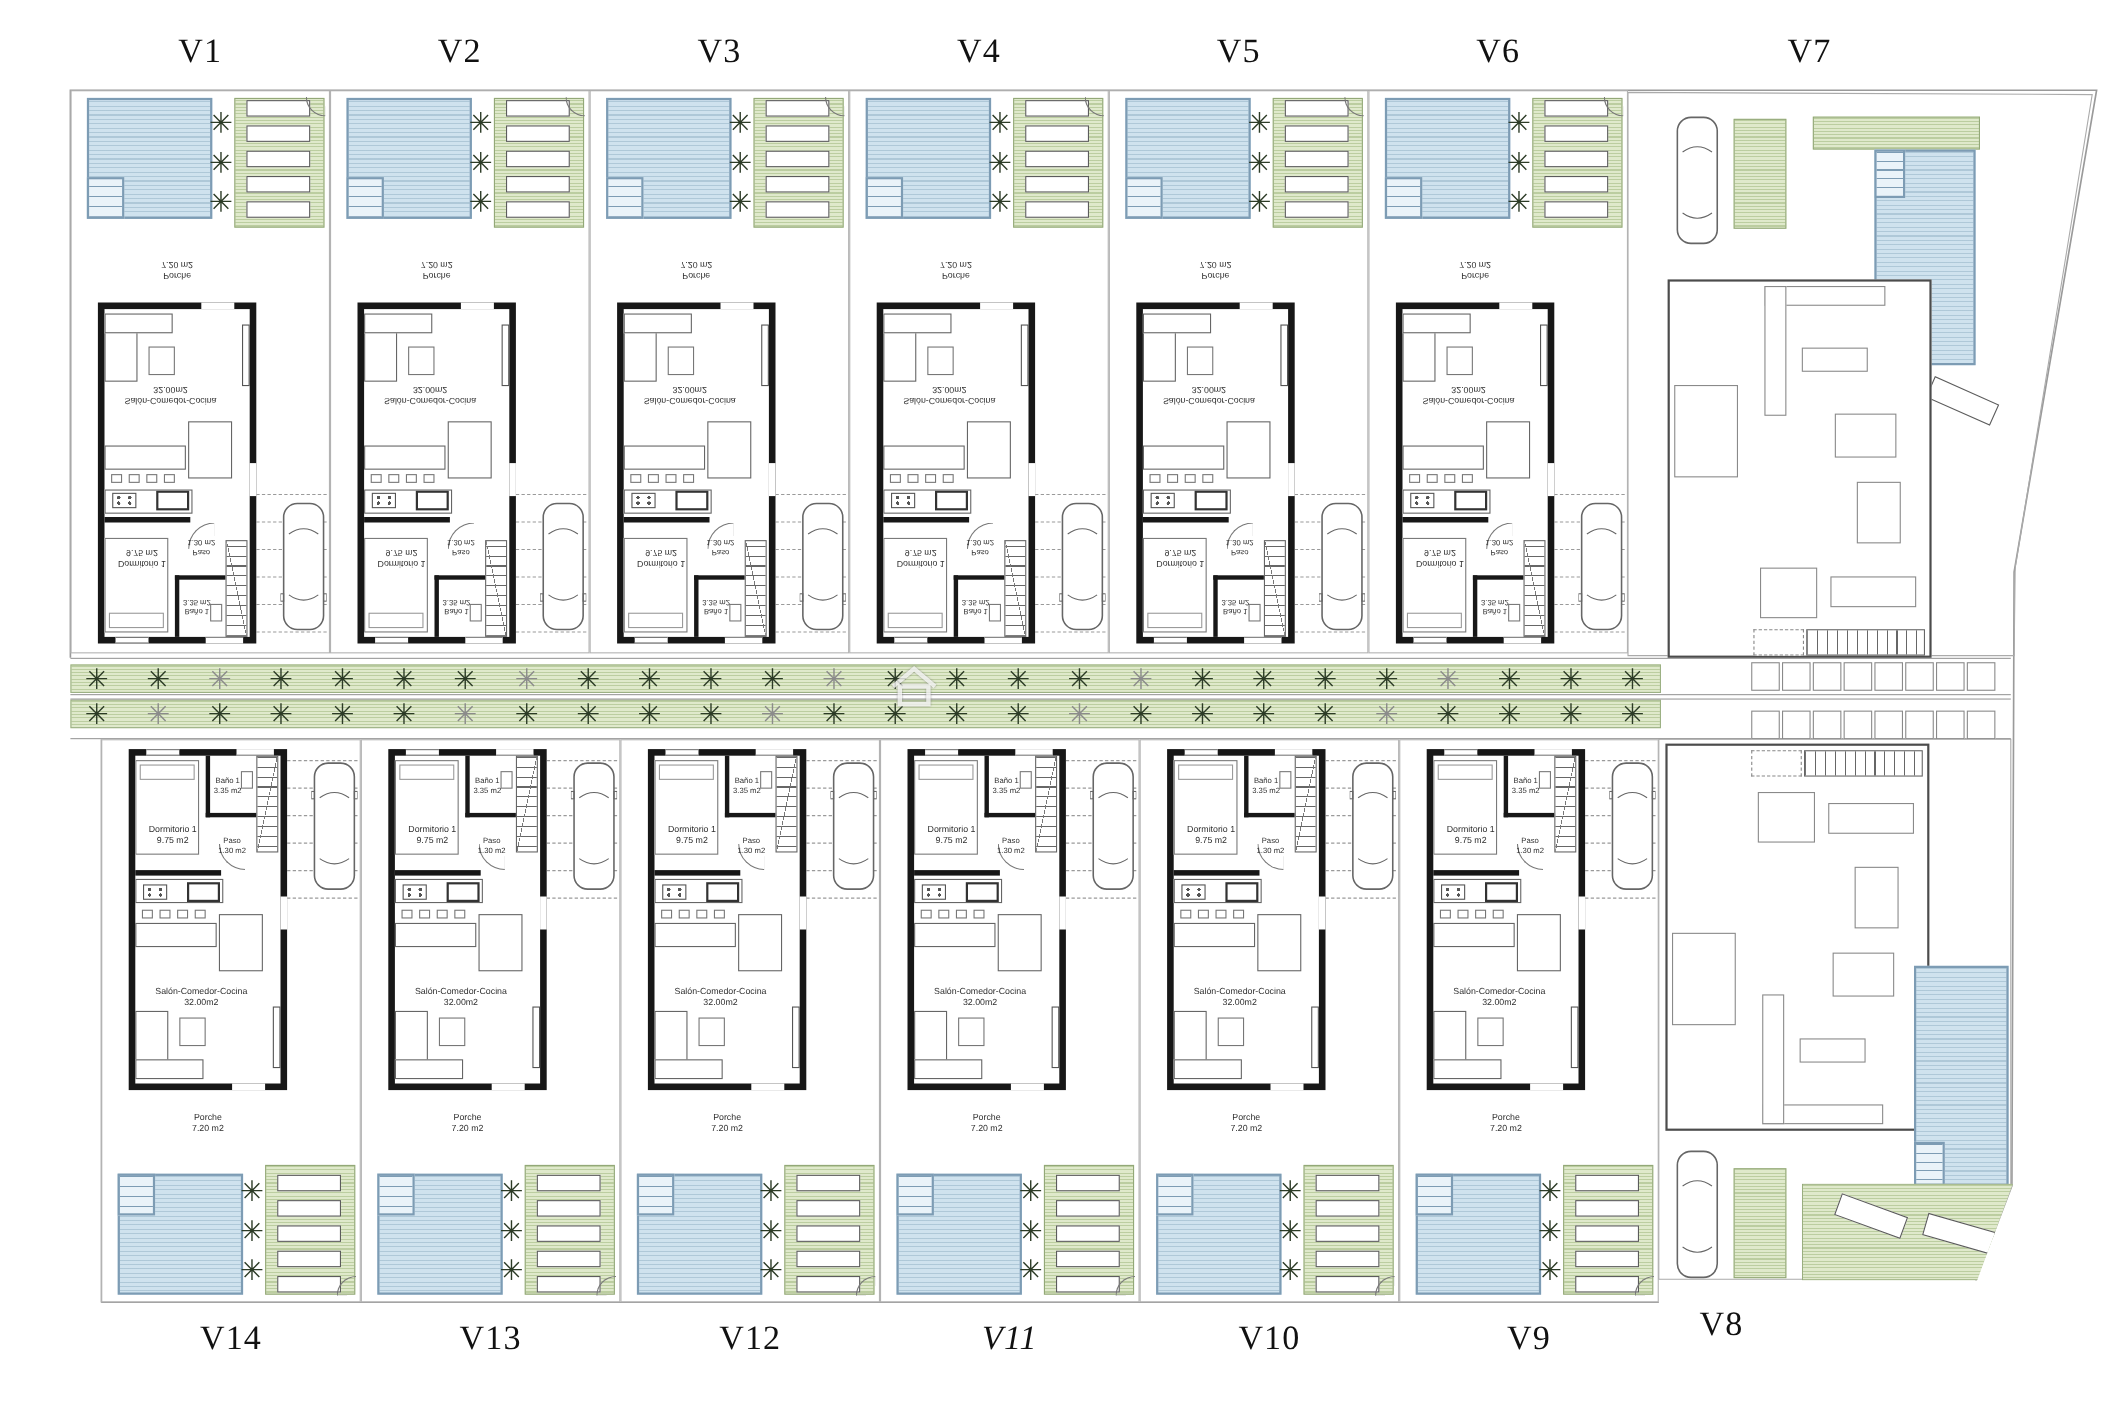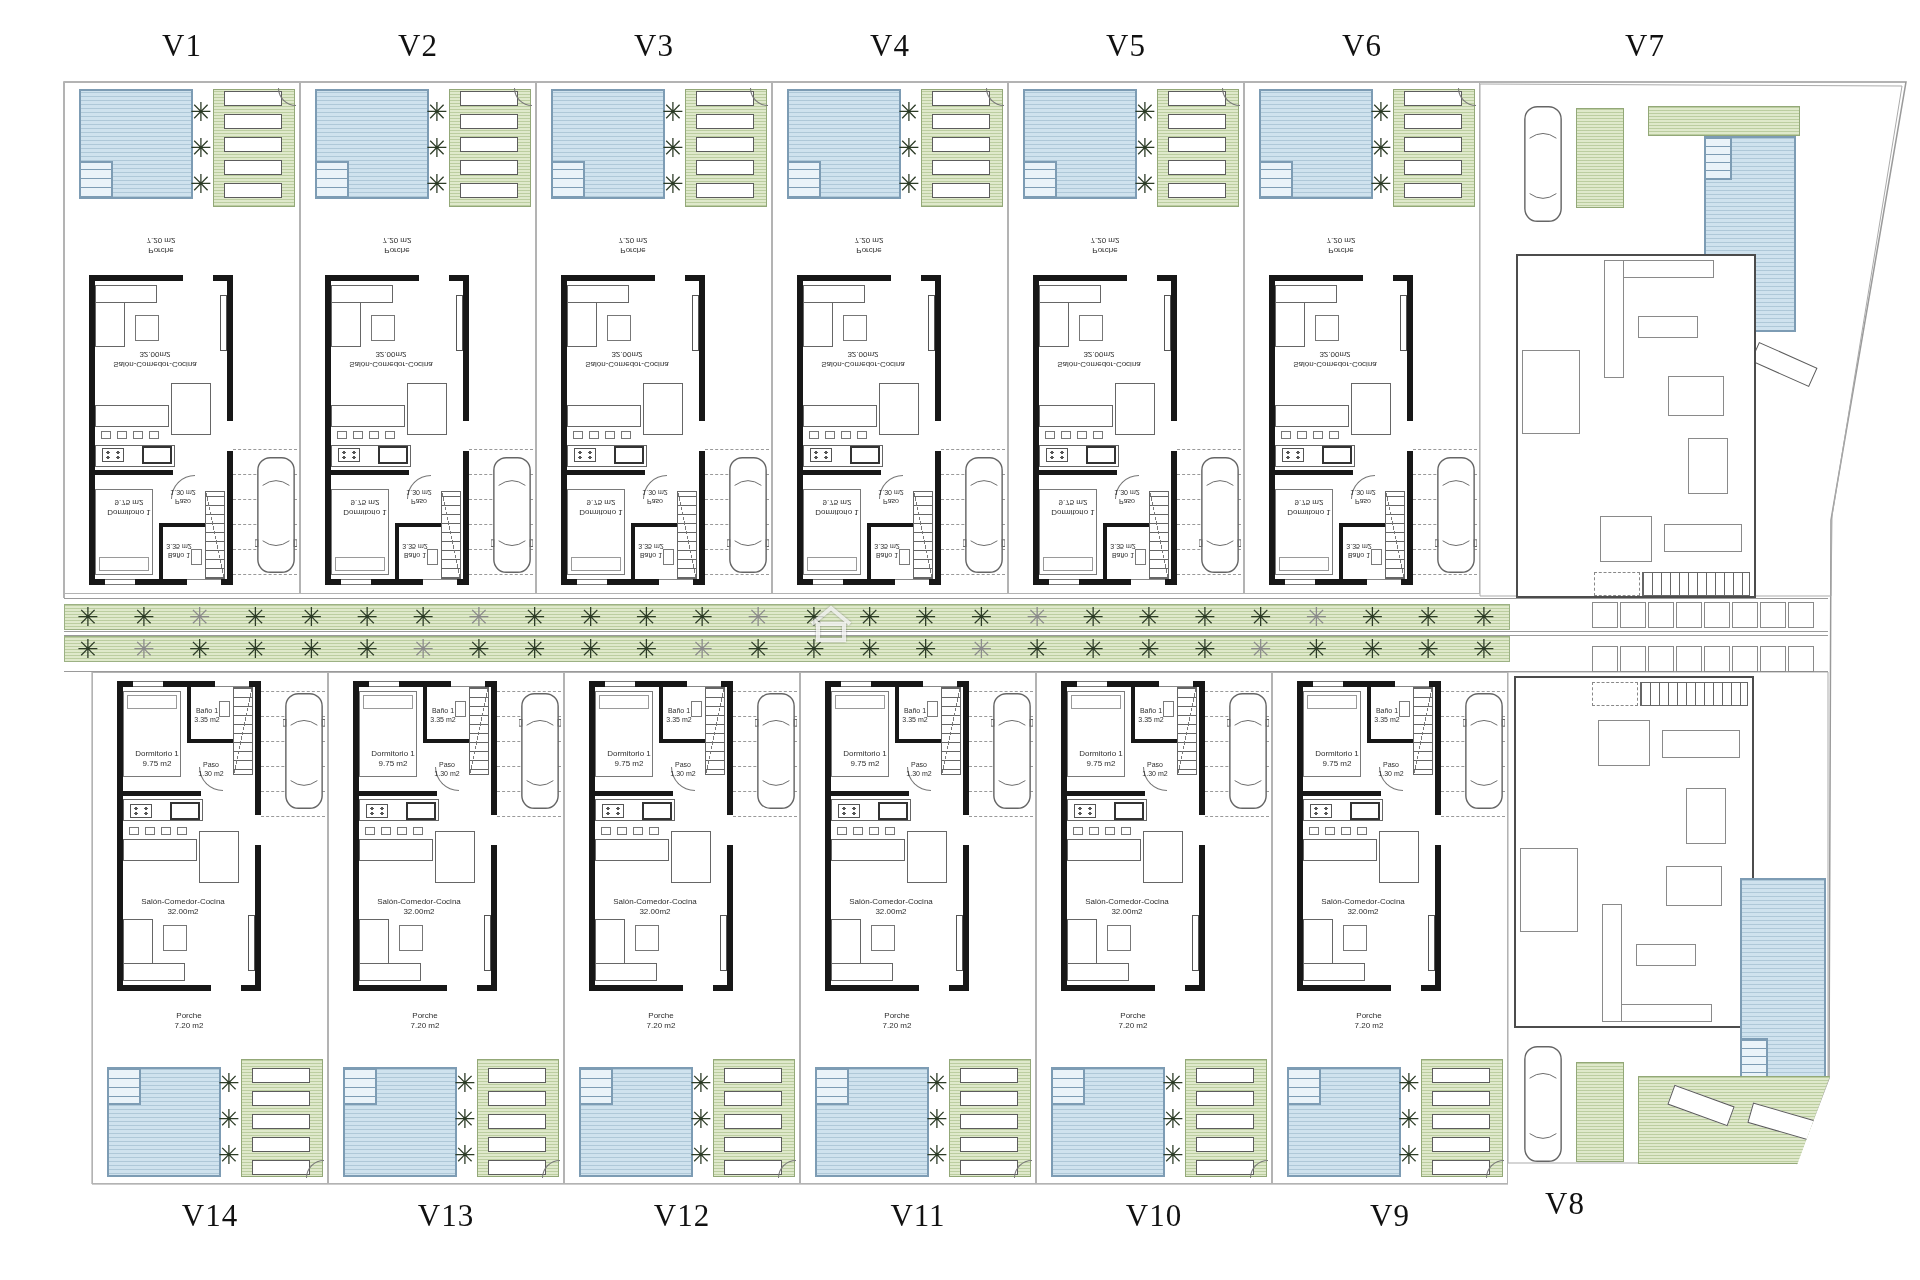--- a/index.html
+++ b/index.html
@@ -1105,21 +1105,21 @@
     <span class="villa-label" style="left: 182px; top: 28px;">V1</span>
     <span class="villa-label" style="left: 418px; top: 28px;">V2</span>
     <span class="villa-label" style="left: 654px; top: 28px;">V3</span>
     <span class="villa-label" style="left: 890px; top: 28px;">V4</span>
     <span class="villa-label" style="left: 1126px; top: 28px;">V5</span>
     <span class="villa-label" style="left: 1362px; top: 28px;">V6</span>
     <span class="villa-label" style="left: 1645px; top: 28px;">V7</span>
     <span class="villa-label" style="left: 210px; top: 1198px;">V14</span>
     <span class="villa-label" style="left: 446px; top: 1198px;">V13</span>
     <span class="villa-label" style="left: 682px; top: 1198px;">V12</span>
-    <span class="villa-label" style="left: 918px; top: 1198px;">V11</span>
+    <span class="villa-label" style="left: 918px; top: 1198px; font-style: italic;">V11</span>
     <span class="villa-label" style="left: 1154px; top: 1198px;">V10</span>
     <span class="villa-label" style="left: 1390px; top: 1198px;">V9</span>
     <span class="villa-label" style="left: 1565px; top: 1186px;">V8</span>
     <span class="tree road-tree" style="left: 74px; top: 603px;">✳</span>
     <span class="tree road-tree" style="left: 129.84px; top: 603px;">✳</span>
     <span class="tree road-tree gray" style="left: 185.68px; top: 603px;">✳</span>
     <span class="tree road-tree" style="left: 241.52px; top: 603px;">✳</span>
     <span class="tree road-tree" style="left: 297.36px; top: 603px;">✳</span>
     <span class="tree road-tree" style="left: 353.2px; top: 603px;">✳</span>
     <span class="tree road-tree" style="left: 409.04px; top: 603px;">✳</span>

